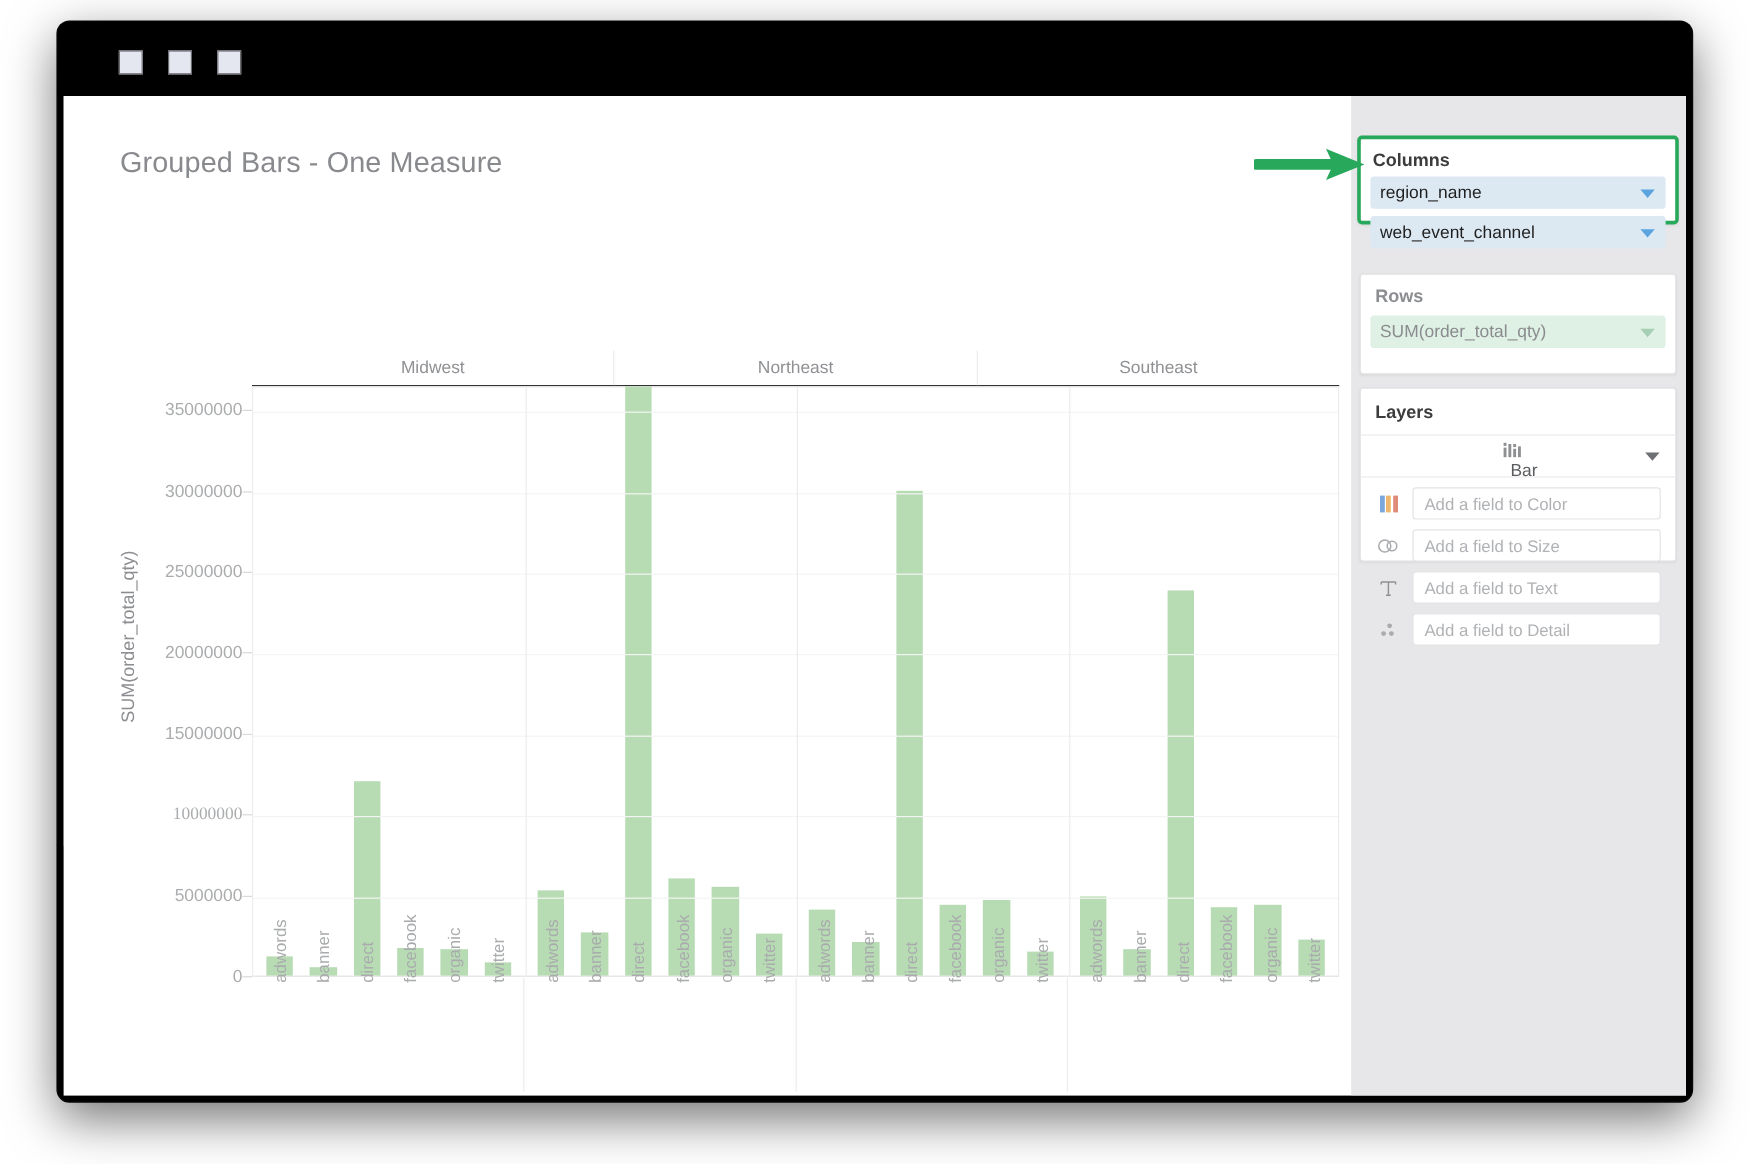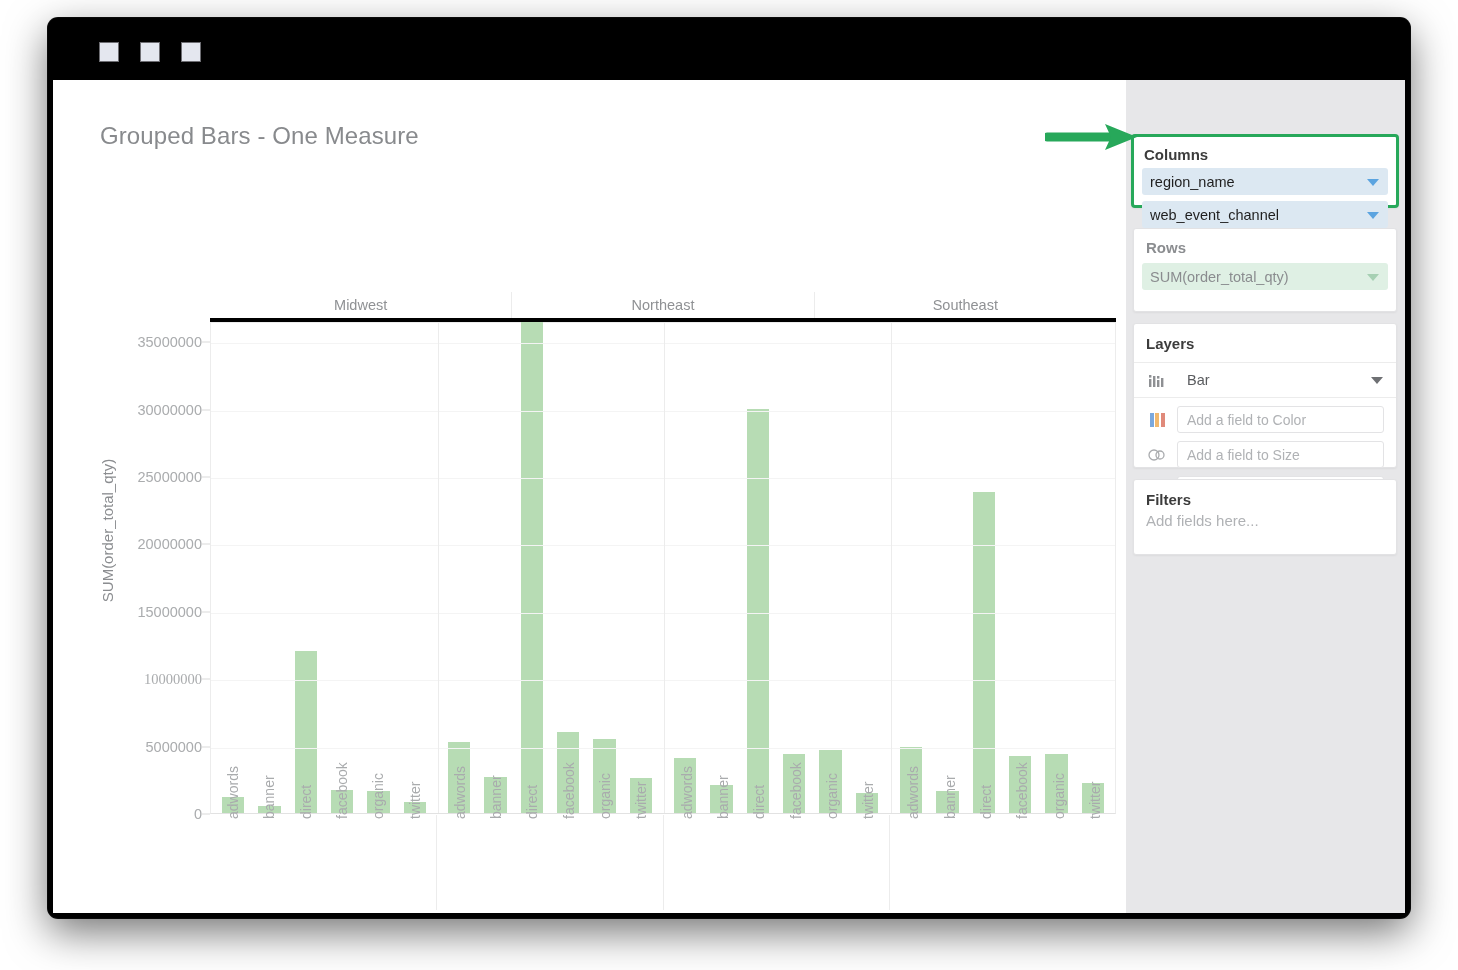--- a/index.html
+++ b/index.html
@@ -58,21 +58,21 @@
     position: absolute; left: 0; top: 185px;
     width: 1055px; text-align: center;
     font-size: 14.5px; color: #8f9194;
   }
 
   
   #region-header {
     position: absolute; left: 157px; top: 212px;
     width: 906px; height: 30px;
     display: flex;
-    border-bottom: 4px solid #000000;
+    border-bottom: 1px solid #000000;
   }
   .region-cell {
     flex: 1 1 0;
     display: flex; align-items: center; justify-content: center;
     font-size: 14.5px; color: #8f9194;
     border-left: 1px solid #ececec;
   }
   .region-cell:first-child { border-left: none; }
 
   
@@ -186,21 +186,20 @@
   
   #columns-panel {
     top: 33px;
     height: 74px;
     border: 3px solid #27a85a;
     border-radius: 4px;
     left: 5px;
     width: 268px;
     background: #ffffff;
     z-index: 5;
-    margin-top: 21px;
   }
   #columns-panel .panel-title { padding: 9px 10px 5px 10px; }
 
   .field-chip {
     margin: 0 8px 6px 8px;
     height: 27px;
     background: #dce8f2;
     border-radius: 3px;
     display: flex; align-items: center;
     padding: 0 8px;
@@ -226,20 +225,21 @@
   #rows-panel .panel-title { padding: 10px 12px 7px 12px; }
 
   
   #layers-panel { top: 243px; height: 145px; }
   #layers-panel .panel-title { padding: 11px 12px 10px 12px; border-bottom: 1px solid #ececec; }
   #layer-row {
     display: flex; align-items: center;
     height: 35px; padding: 0 12px;
     border-bottom: 1px solid #ececec;
     position: relative;
+    flex-direction: column;
   }
   #layer-row .layer-name { font-size: 14.5px; color: #5a5c5f; margin-left: 10px; }
   .layer-caret {
     position: absolute; right: 13px; top: 50%; margin-top: -3px;
     width: 0; height: 0;
     border-left: 6px solid transparent;
     border-right: 6px solid transparent;
     border-top: 7px solid #6e7073;
   }
 
@@ -579,24 +579,20 @@
                   <circle cx="9" cy="4.5" r="2" fill="#a9abae"></circle>
                   <circle cx="4" cy="11" r="2" fill="#a9abae"></circle>
                   <circle cx="10.5" cy="11" r="2" fill="#a9abae"></circle>
                 </svg>
               </span>
               <div class="shelf-input">Add a field to Detail</div>
             </div>
           </div>
       </div>
 
-      <div class="panel" id="filters-panel">
-        <div class="panel-title">Filters</div>
-        <div id="filters-empty">Add fields here...</div>
-      </div>
     </div>
 
   </div>
 
   <svg id="annotation-arrow" viewBox="0 0 100 30">
     <path d="M2 15 L68 15" stroke="#27a85a" stroke-width="9" stroke-linecap="round" fill="none"></path>
     <path d="M60 2 L92 15 L60 28 L66 15 Z" fill="#27a85a"></path>
   </svg>
 </div>
 

